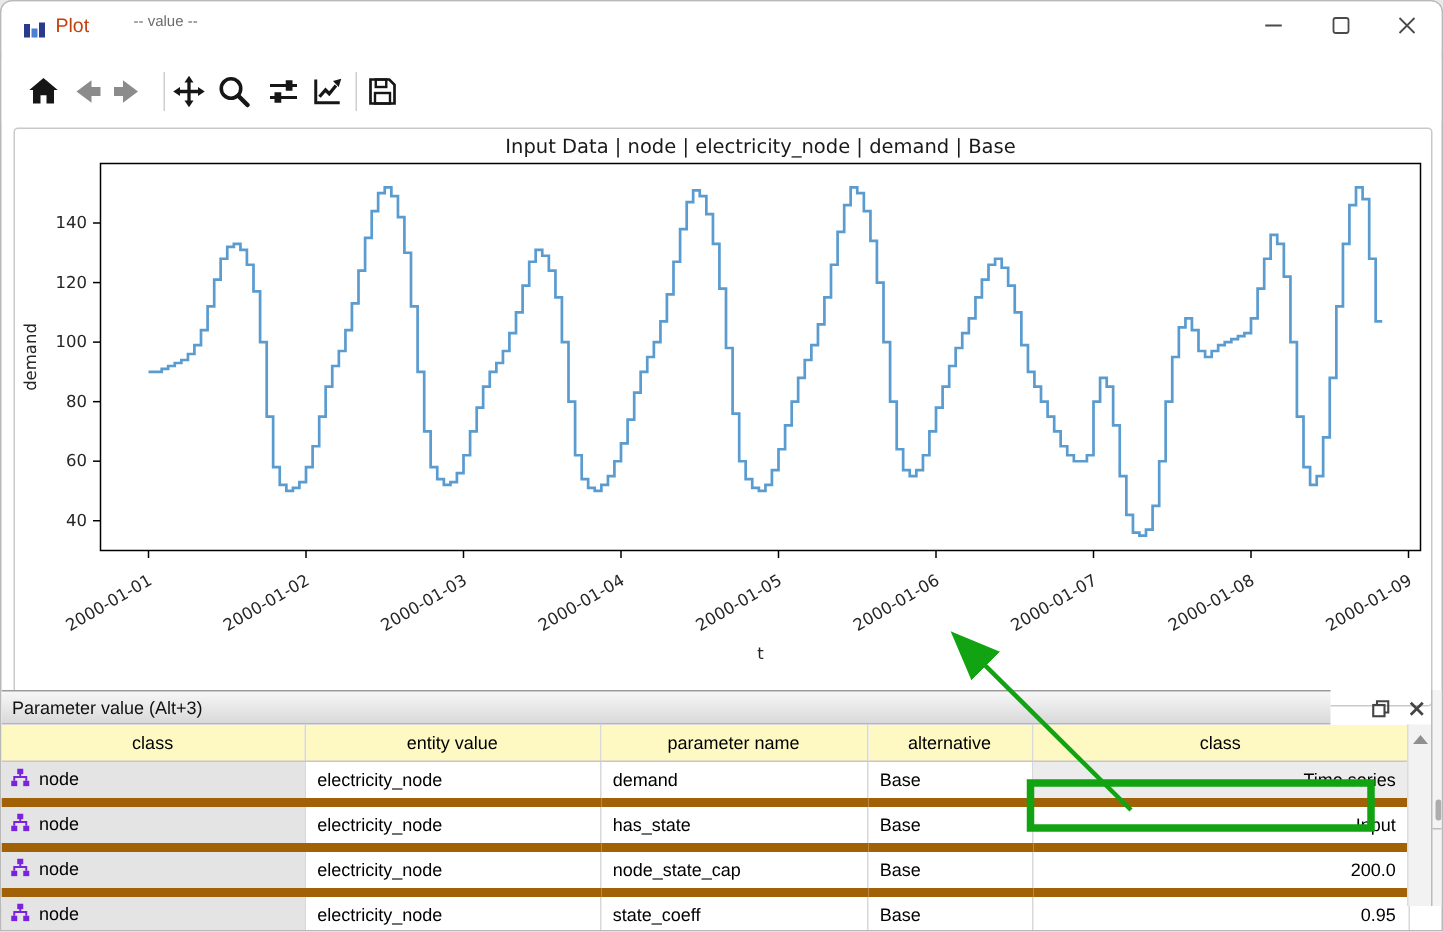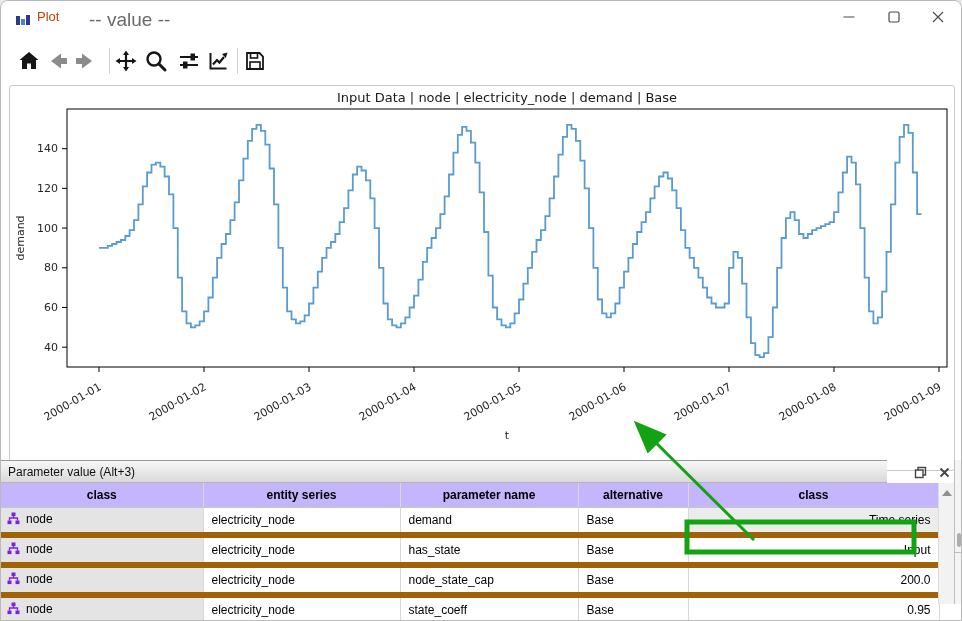--- a/index.html
+++ b/index.html
@@ -3,41 +3,41 @@
 <meta charset="utf-8">
 <style>
   html,body{margin:0;padding:0;background:#e9e9e9;}
   #stage{position:relative;width:962px;height:621px;background:#ffffff;overflow:hidden;
          font-family:"Liberation Sans",sans-serif;border:1px solid #b9b9b9;
          border-radius:8px 8px 0 0;box-sizing:border-box;}
   
   #titlebar{position:absolute;left:0;top:0;width:100%;height:34px;background:#fff;}
   #app-icon{position:absolute;left:14px;top:9px;width:16px;height:16px;}
   #win-title{position:absolute;left:36px;top:8px;font-size:13px;color:#c2410c;}
-  #win-subtitle{position:absolute;left:88px;top:8px;font-size:19px;color:#6b6b6b;}
+  #win-subtitle{position:absolute;left:88px;top:8px;font-size:10px;color:#6b6b6b;}
   .winbtn{position:absolute;top:0;width:44px;height:32px;display:flex;align-items:center;justify-content:center;}
   
   #toolbar{position:absolute;left:0;top:38px;width:100%;height:42px;background:#fff;}
   .tbtn{position:absolute;top:8px;width:28px;height:28px;display:flex;align-items:center;justify-content:center;}
   .tsep{position:absolute;top:9px;width:1px;height:26px;background:#cfcfcf;}
   
   #canvas-frame{position:absolute;left:8px;top:84px;width:946px;height:386px;
                 border:1px solid #c9c9c9;border-radius:3px;background:#fff;box-sizing:border-box;}
   #canvas-frame svg{display:block;}
   
   #dock{position:absolute;left:0;top:459px;width:886px;height:144px;background:#fff;}
   #dock-header{position:absolute;left:0;top:0;width:100%;height:23px;box-sizing:border-box;
                background:linear-gradient(#f7f7f7,#d9d9d9);
                border-top:1px solid #9a9a9a;border-bottom:1px solid #b5b5b5;}
   #dock-title{position:absolute;left:7px;top:4px;font-size:12px;color:#111;}
   .dock-ic{position:absolute;top:4px;width:15px;height:15px;display:flex;align-items:center;justify-content:center;}
   
   #ptable{position:absolute;left:0;top:23px;border-collapse:collapse;table-layout:fixed;width:938px;
           font-size:12px;color:#000;}
-  #ptable th{height:24px;font-weight:bold;background:#c4b5fd;border-right:1px solid #d8d8d8;
+  #ptable th{height:24px;font-weight:normal;background:#fef9c3;border-right:1px solid #d8d8d8;
              border-bottom:1px solid #c6c6c6;padding:0 4px;overflow:hidden;white-space:nowrap;}
   #ptable td{height:24px;border-right:1px solid #d8d8d8;border-bottom:6px solid #a16207;
              padding:0 8px;background:#fff;overflow:hidden;white-space:nowrap;}
   #ptable td.c-class{background:#e4e4e4;padding:0 6px;}
   #ptable td.c-value{text-align:right;}
   #ptable td.hl{background:#ececec;}
   .ent-icon{display:inline-block;vertical-align:-2px;margin-right:6px;}
   
   #vscroll{position:absolute;left:937px;top:23px;width:16px;height:121px;background:#f2f2f2;
            border-left:1px solid #dcdcdc;box-sizing:border-box;}
@@ -201,21 +201,21 @@
       <colgroup>
           <col style="width:202px">
           <col style="width:197px">
           <col style="width:178px">
           <col style="width:110px">
           <col style="width:251px">
         </colgroup>
       <thead>
           <tr>
             <th>class</th>
-            <th>entity series</th>
+            <th>entity value</th>
             <th>parameter name</th>
             <th>alternative</th>
             <th>class</th>
           </tr>
         </thead>
       <tbody>
   <tr>
     <td class="c-class">
       <span class="ent-icon">
         <svg width="13" height="13" viewBox="0 0 13 13">

